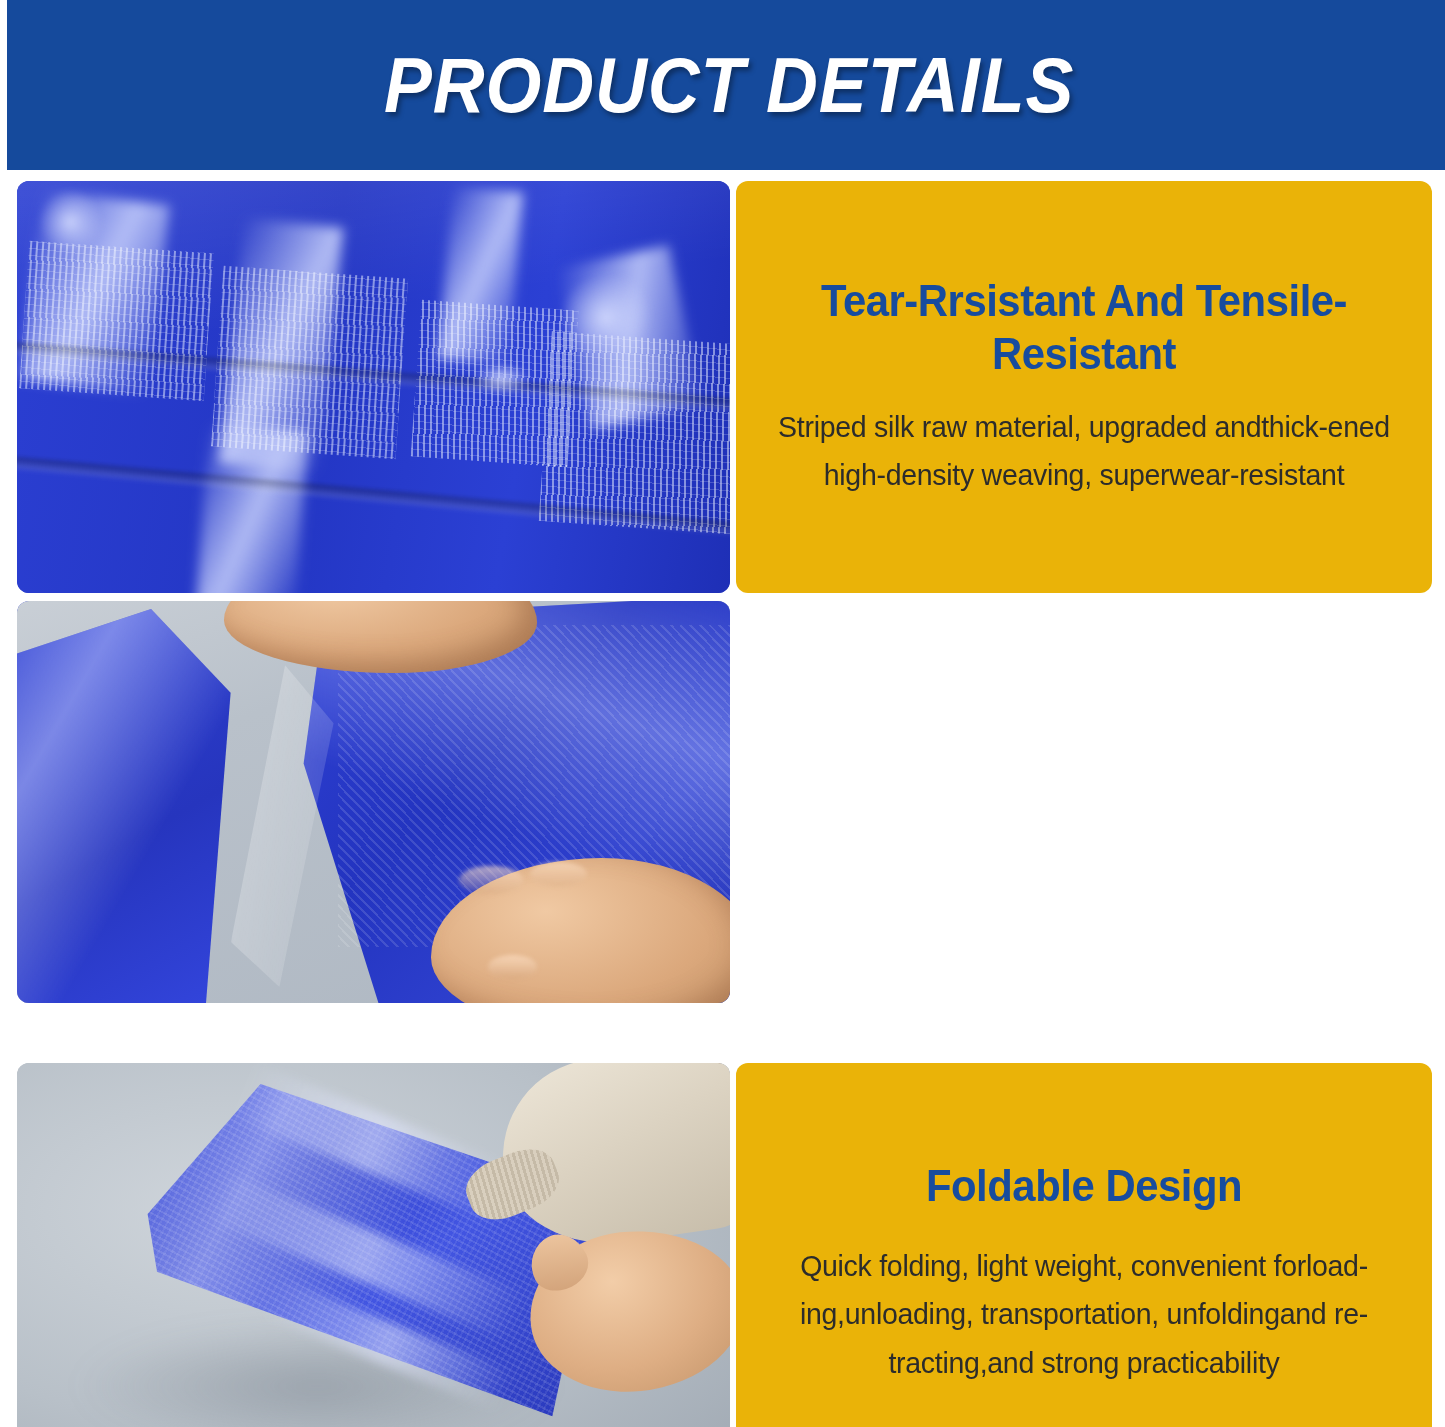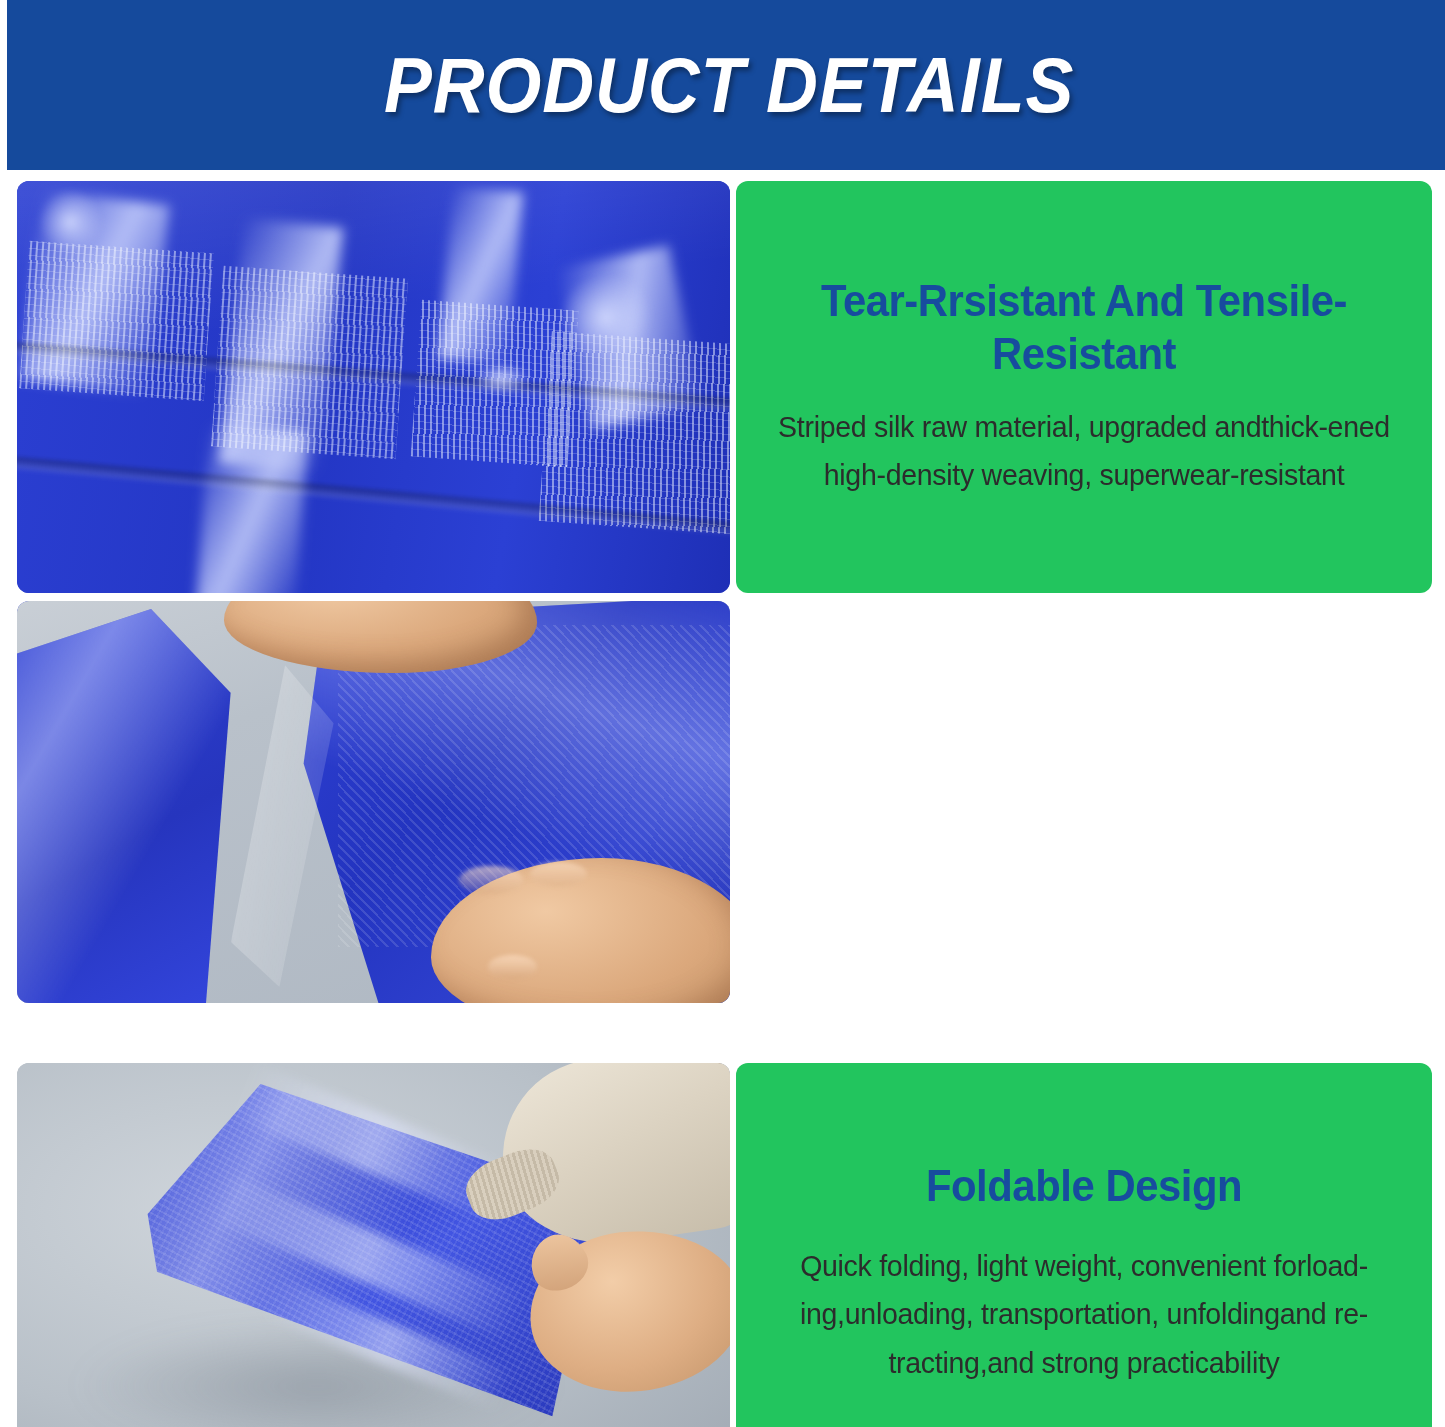--- a/index.html
+++ b/index.html
@@ -57,21 +57,21 @@
     position:relative;
     width:713px;
     height:100%;
     border-radius:12px;
     overflow:hidden;
     flex:0 0 713px;
   }
 
   .text-panel {
     flex:1 1 auto;
-    background:#22c55e;
+    background:#eab308;
     border-radius:12px;
     display:flex;
     flex-direction:column;
     align-items:center;
     justify-content:center;
     padding:10px 26px;
     text-align:center;
   }
   .feature-heading {
     color:#174C9E;

